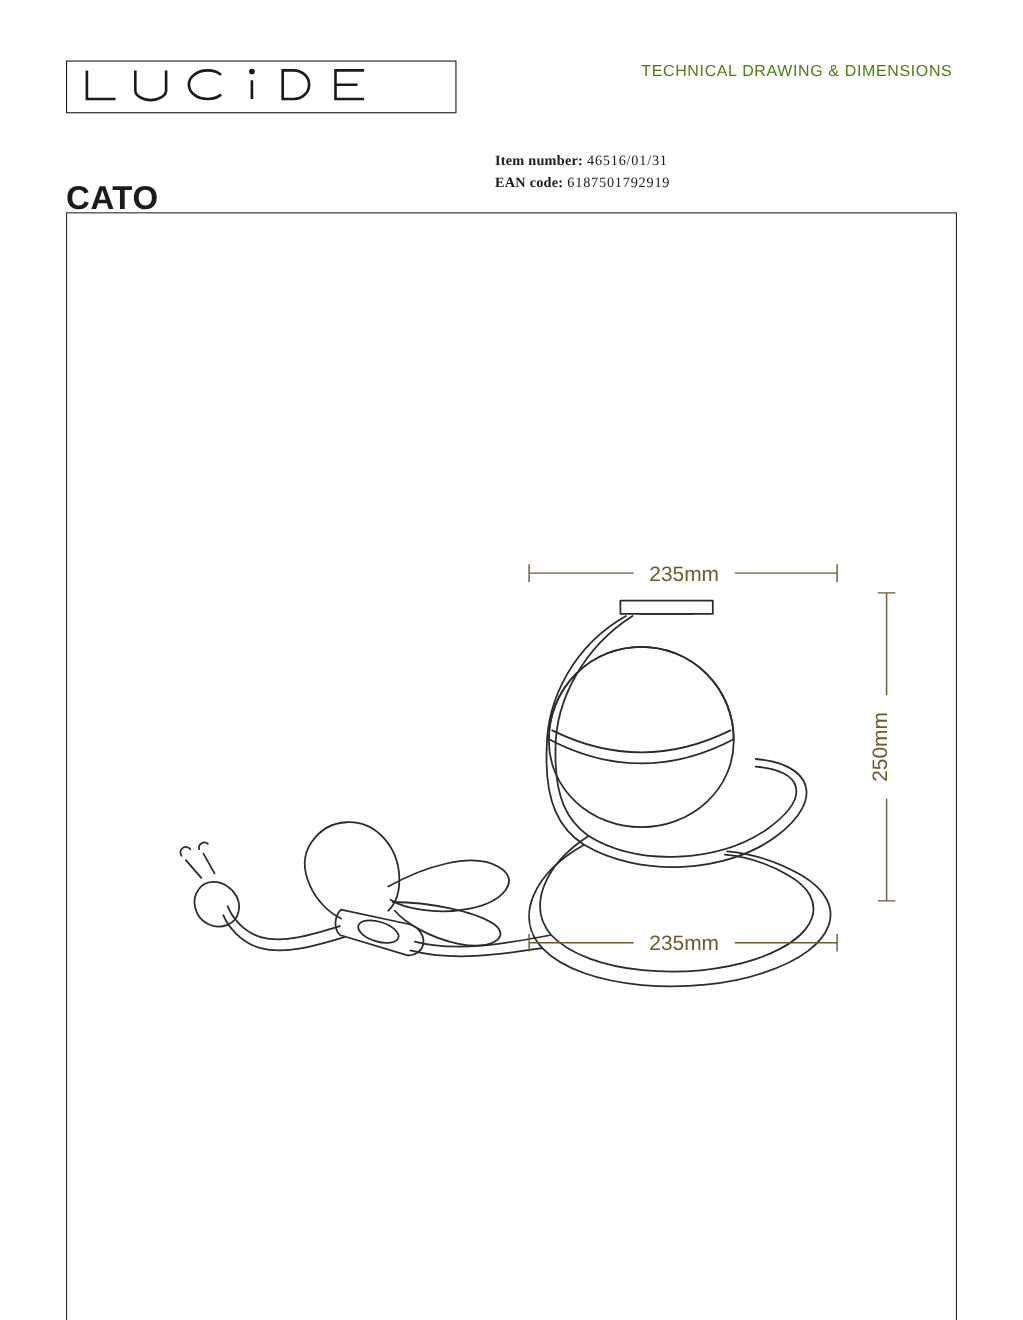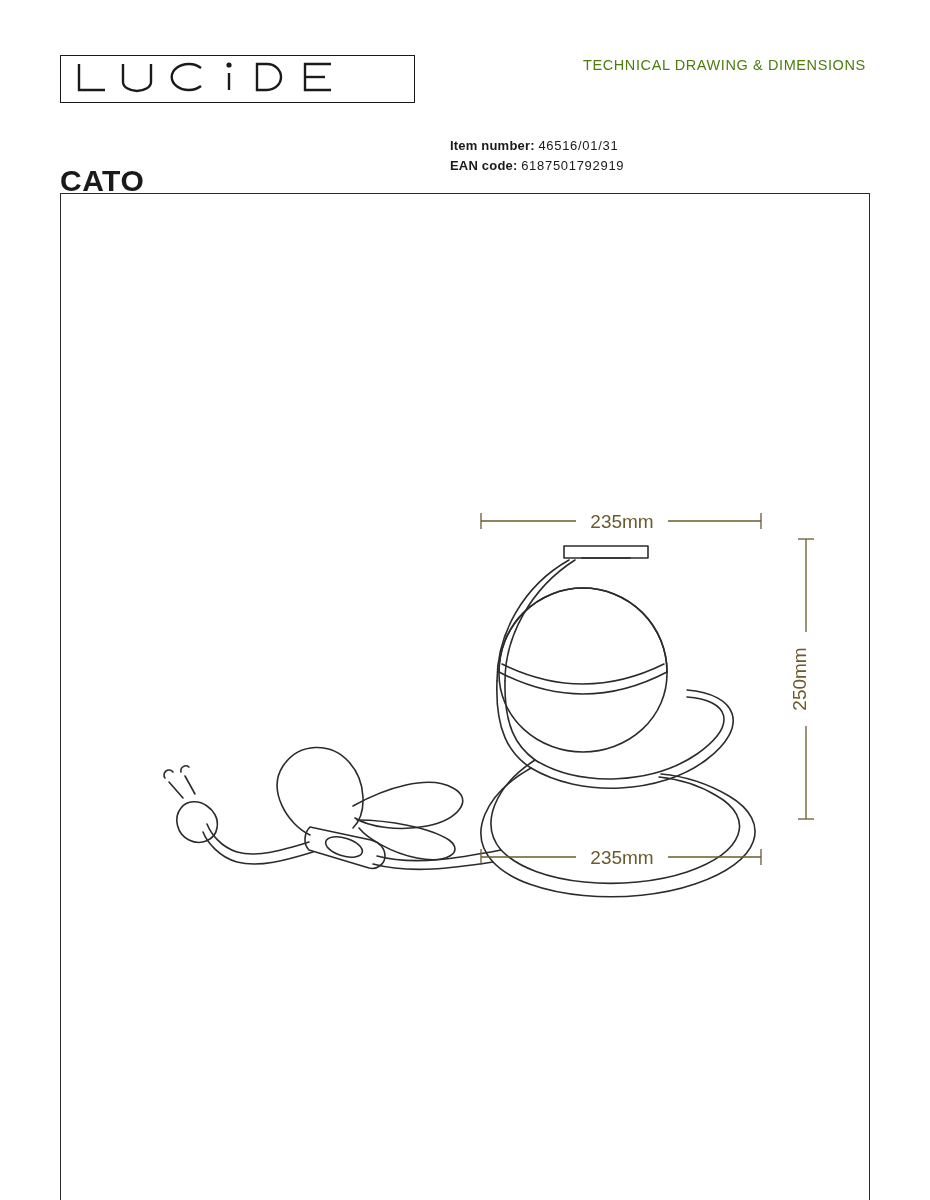--- a/index.html
+++ b/index.html
@@ -58,22 +58,22 @@
 
   .meta {
     position: absolute;
     left: 450px;
     top: 136px;
     font-size: 13px;
     line-height: 20px;
     color: #1a1a1a;
   }
   .meta .row { white-space: nowrap; }
-  .meta .lbl { font-weight: bold; letter-spacing: 0.2px; }
-  .meta .val { letter-spacing: 0.7px; }
+  .meta .lbl { font-weight: bold; letter-spacing: 0.2px; font-family: Liberation Serif, serif; }
+  .meta .val { letter-spacing: 0.7px; font-family: Liberation Serif, serif; }
 
   
   .frame {
     position: absolute;
     left: 60px;
     top: 193px;
     width: 810px;
     height: 1190px;
     border: 1px solid #2b2b2b;
     box-sizing: border-box;

